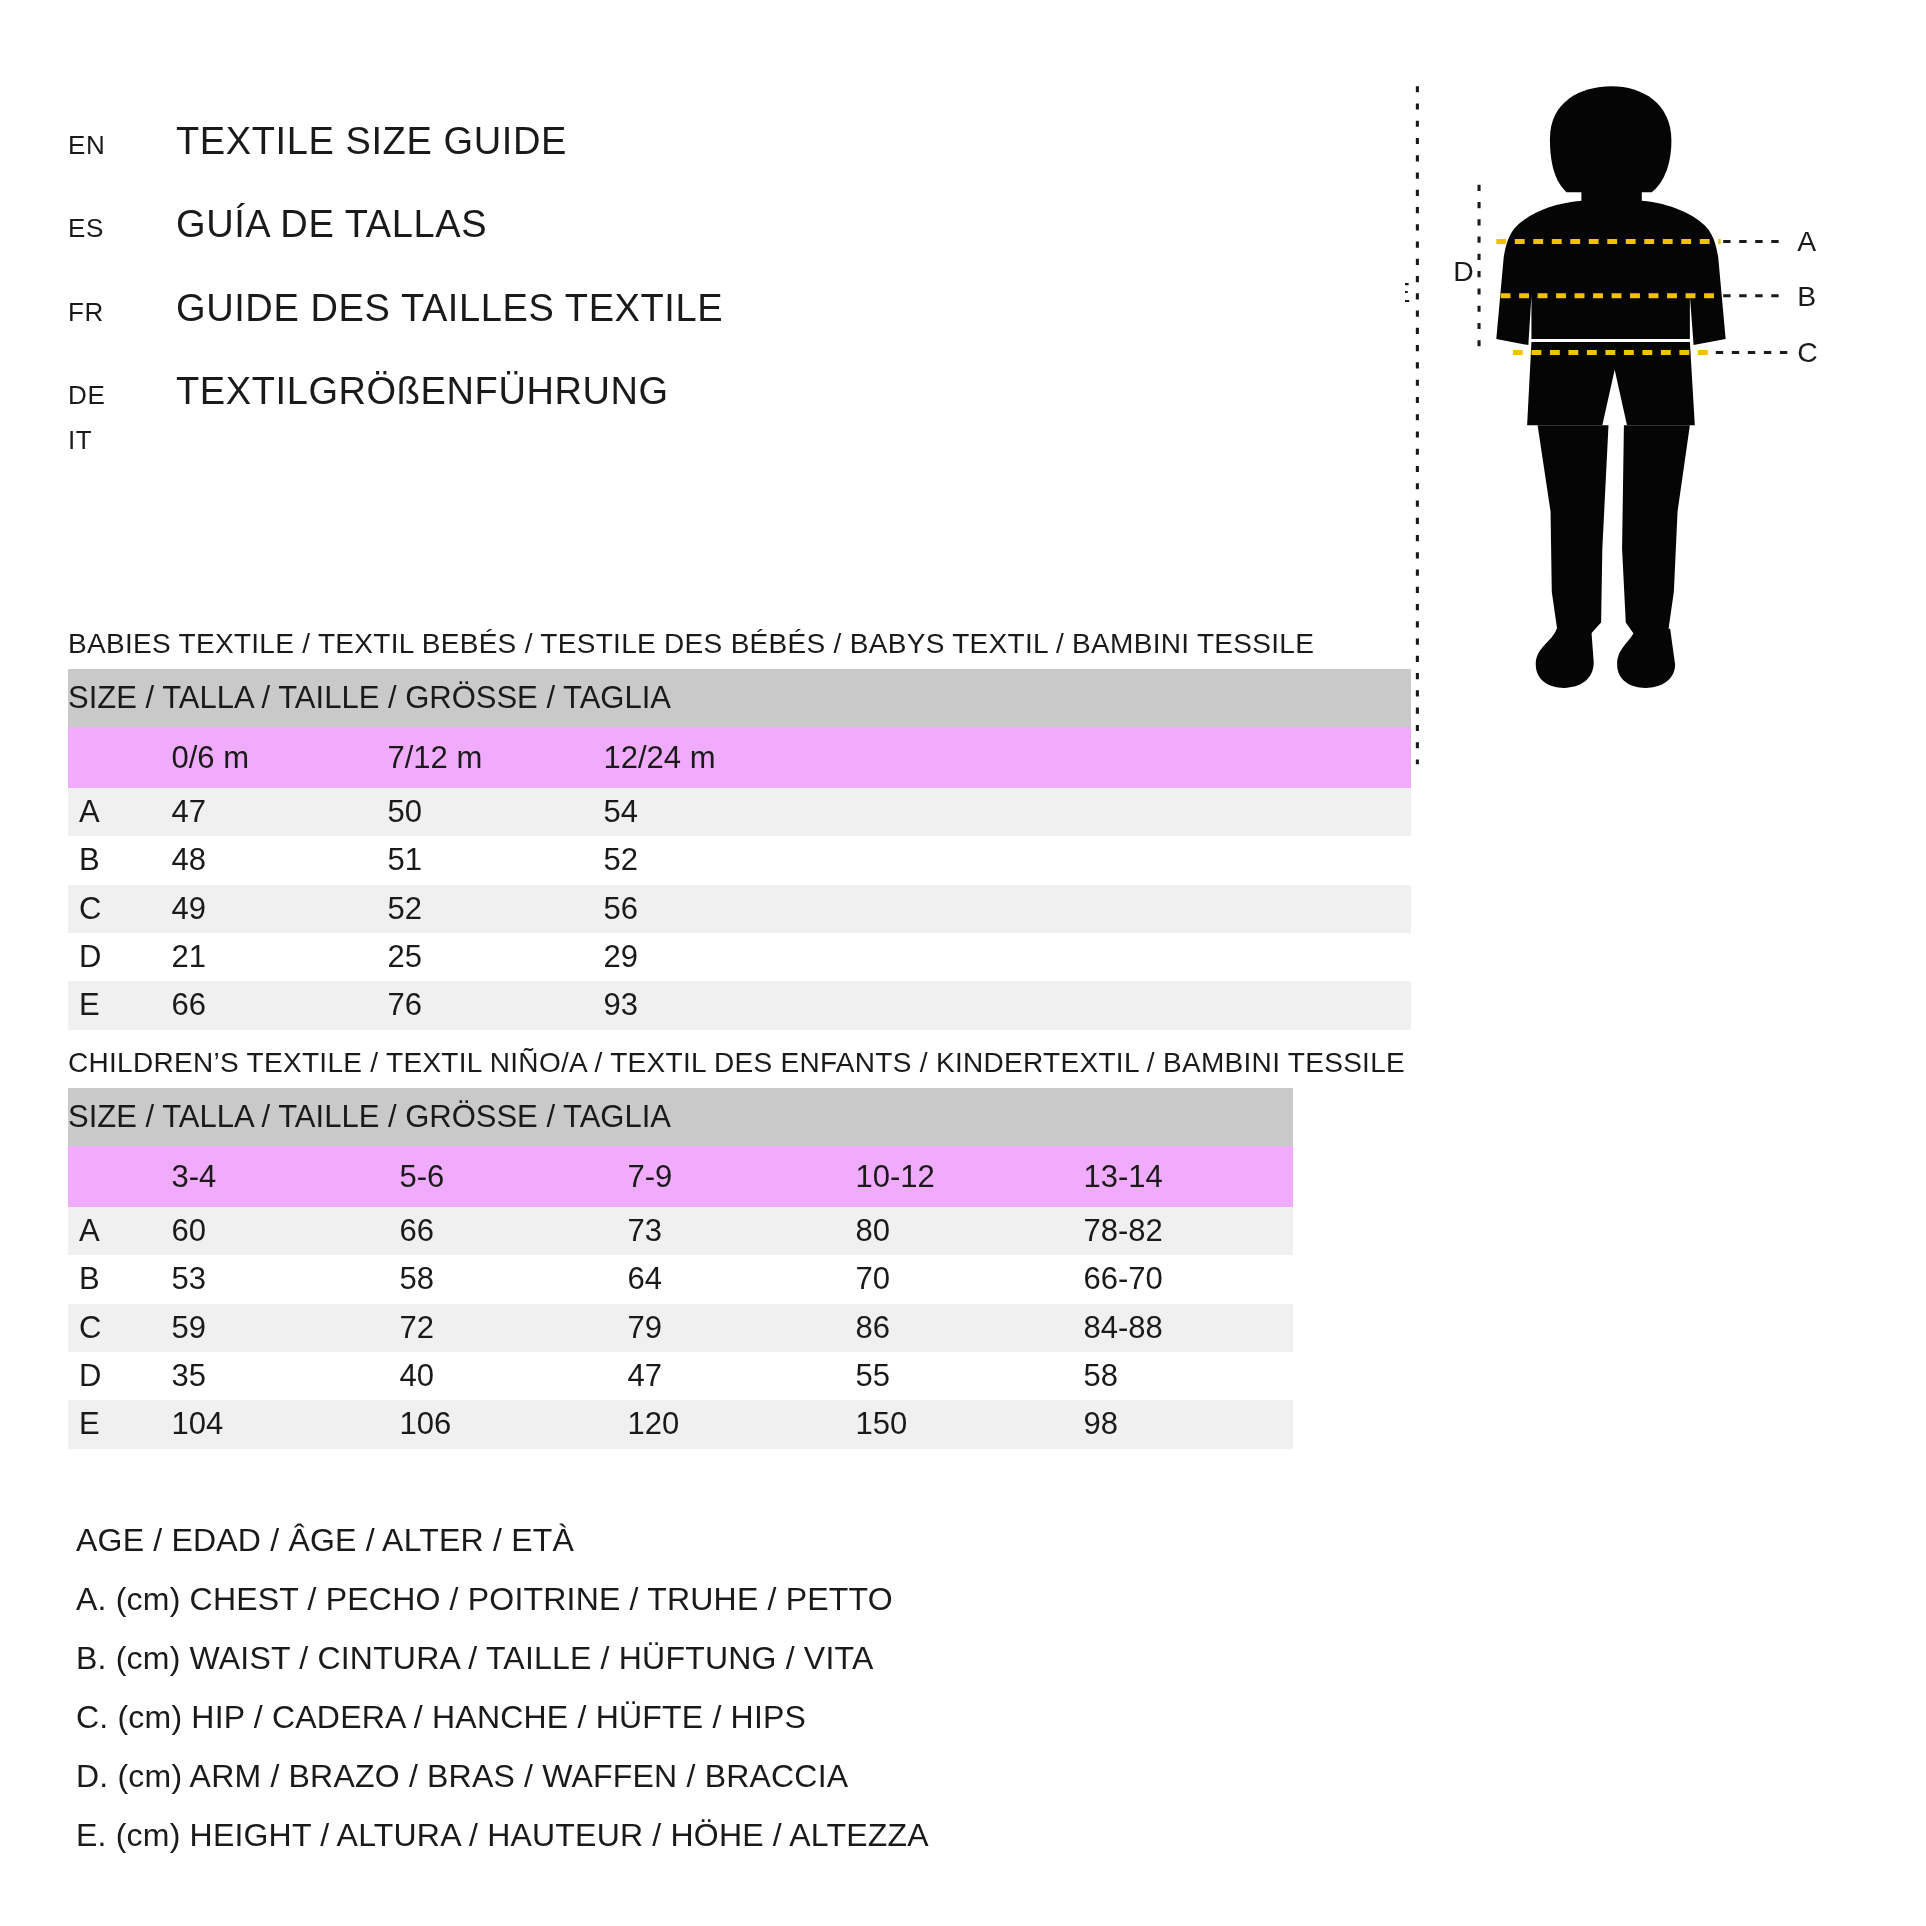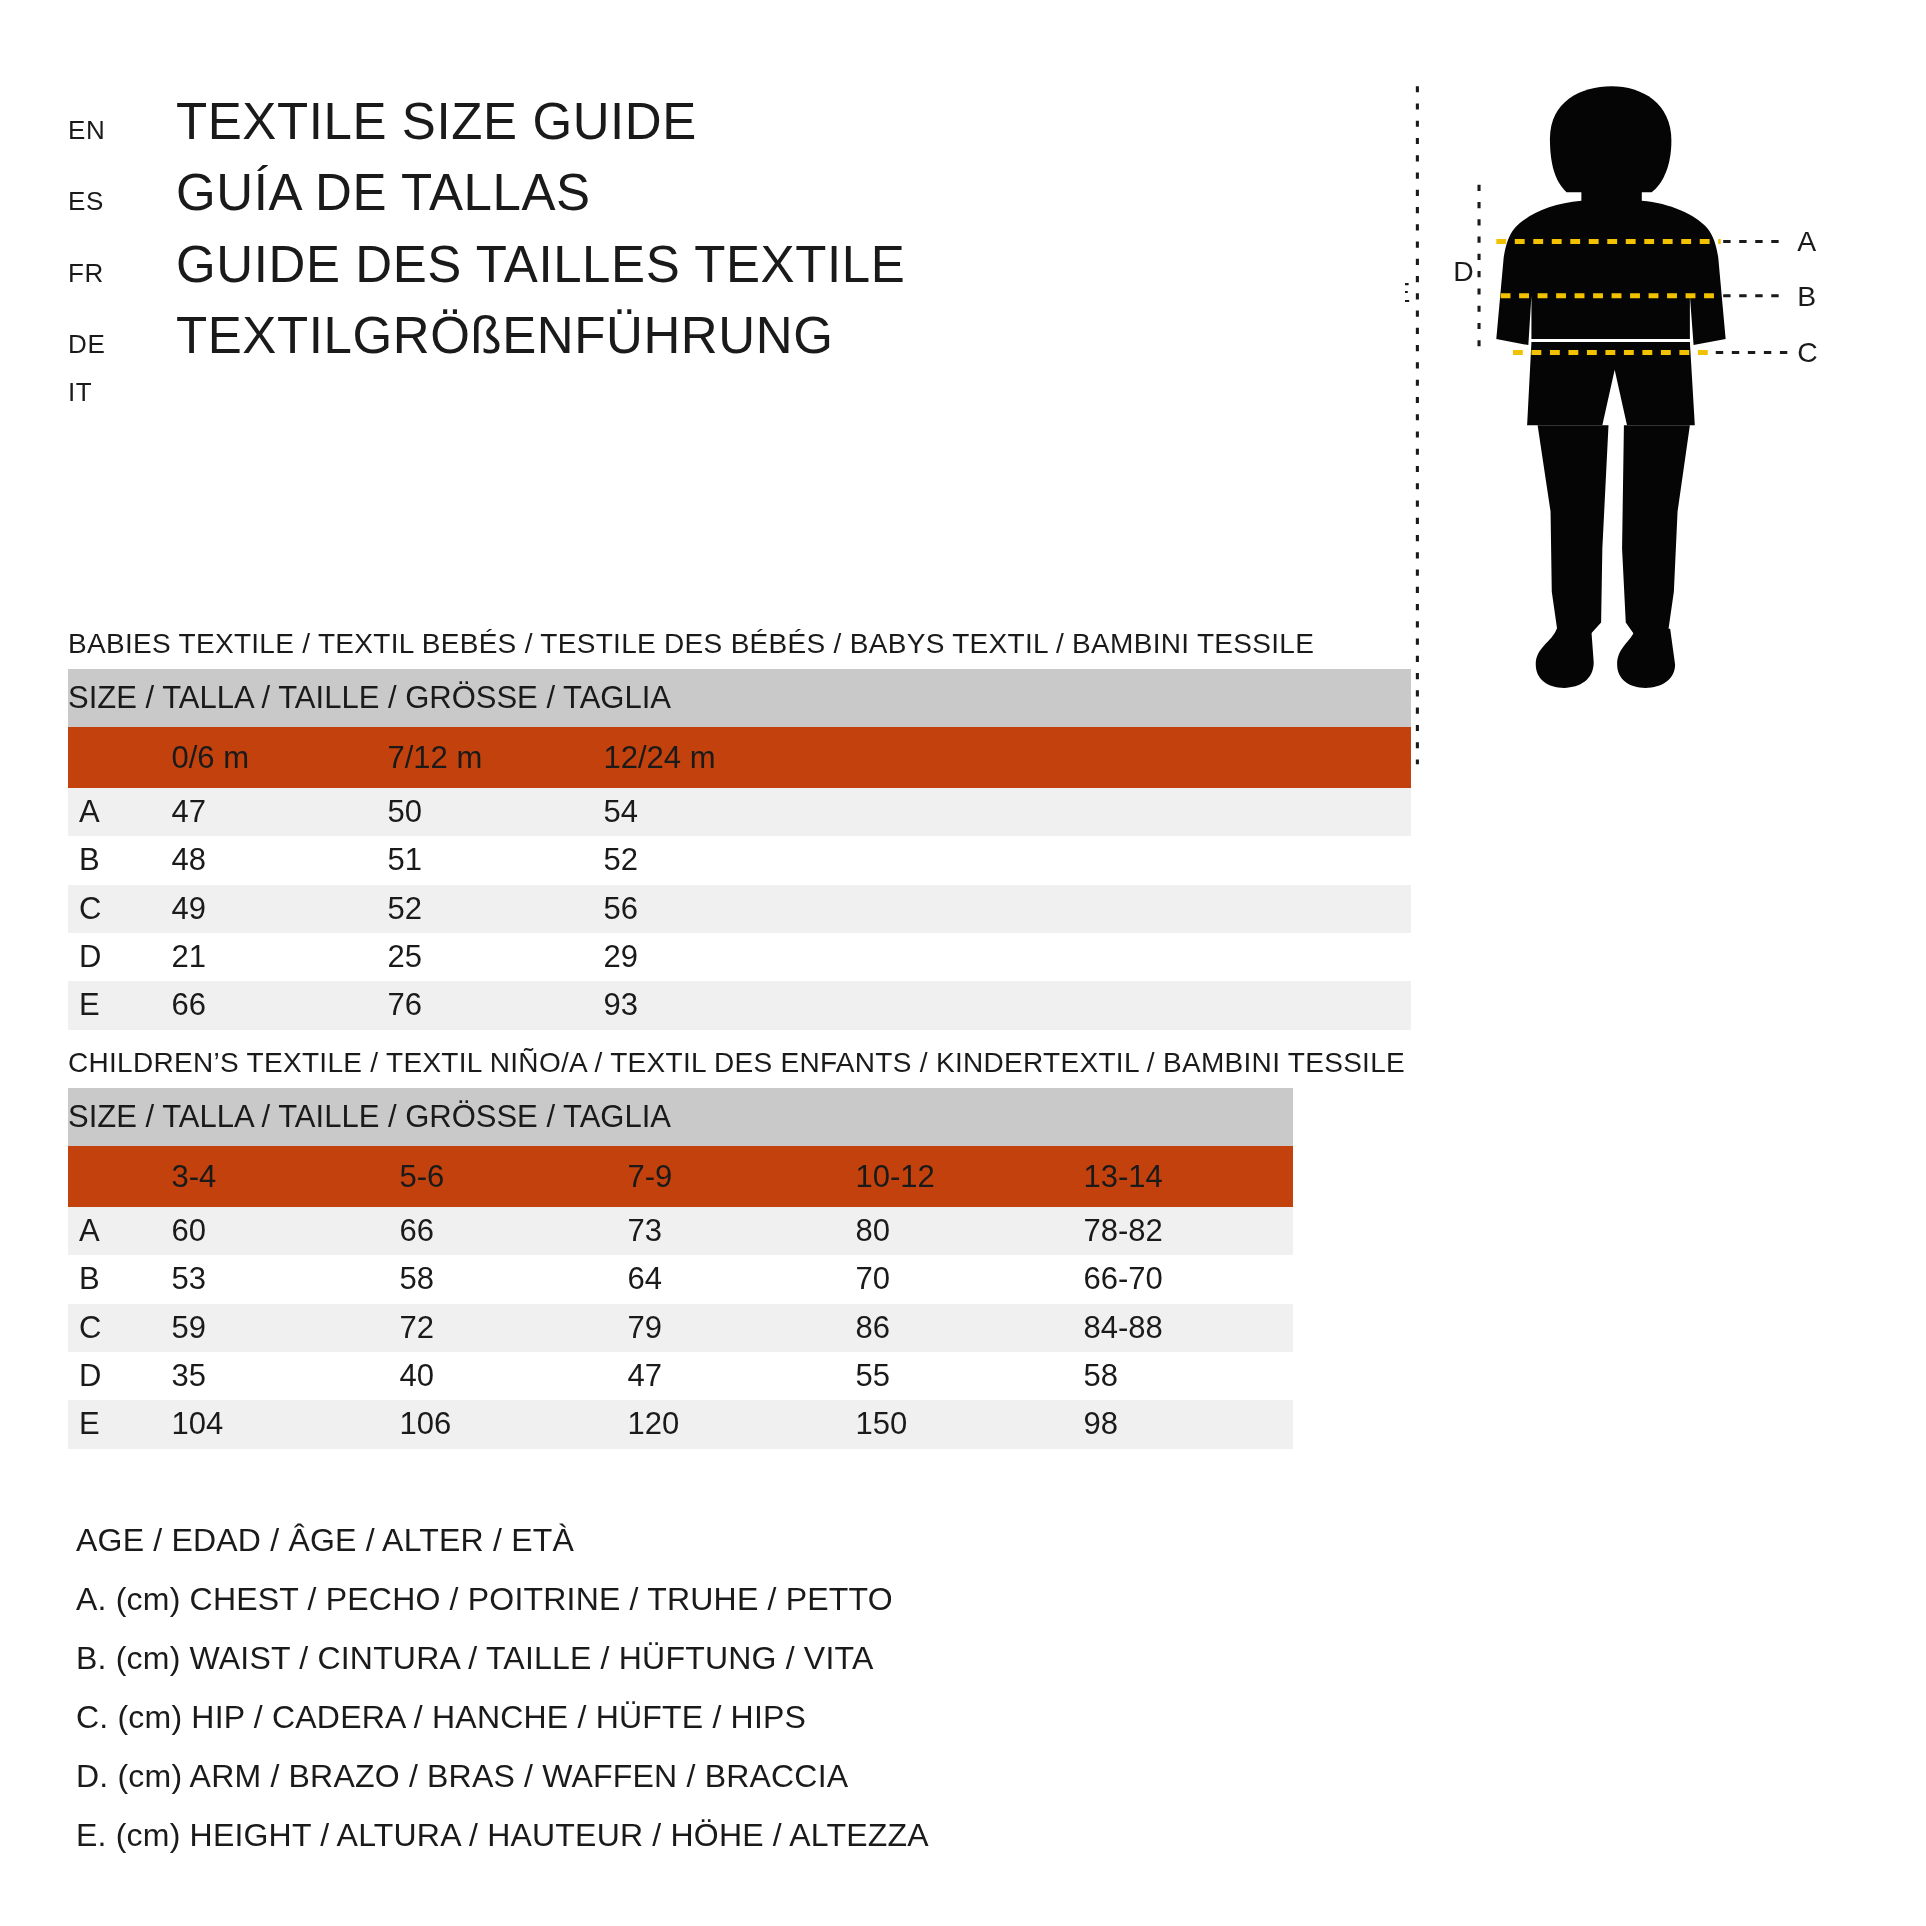--- a/index.html
+++ b/index.html
@@ -34,23 +34,24 @@
     align-items: baseline;
     margin-bottom: 12.3px;
   }
   .title-lang {
     width: 108px;
     font-size: 26px;
     letter-spacing: 0.6px;
     color: #1a1a1a;
   }
   .title-text {
-    font-size: 51px;
+    font-size: 38px;
     letter-spacing: 0.6px;
     color: #1a1a1a;
+    margin-top: 28px;
   }
 
   
   .figure {
     position: absolute;
     top: 80px;
     left: 1405px;
     width: 444px;
     height: 709px;
   }
@@ -76,21 +77,21 @@
     text-align: left;
     padding: 6.2px 0 6.2px 0;
     color: #1a1a1a;
   }
   .hdr-row td {
     background: #c9c9c9;
     font-size: 31px;
     padding-left: 11px;
     height: 46px;
   }
-  .sub-row td { background: #c2410c; height: 48px; }
+  .sub-row td { background: #f0abfc; height: 48px; }
   .row-shade td { background: #f0f0f0; }
   .row-plain td { background: #ffffff; }
   .col-label { width: 74px; padding-left: 11px !important; }
 
   
   .babies .c1 { width: 216px; }
   .babies .c2 { width: 216px; }
   .babies .c3 { width: 216px; }
   .babies .cpad { width: 610px; }
 

